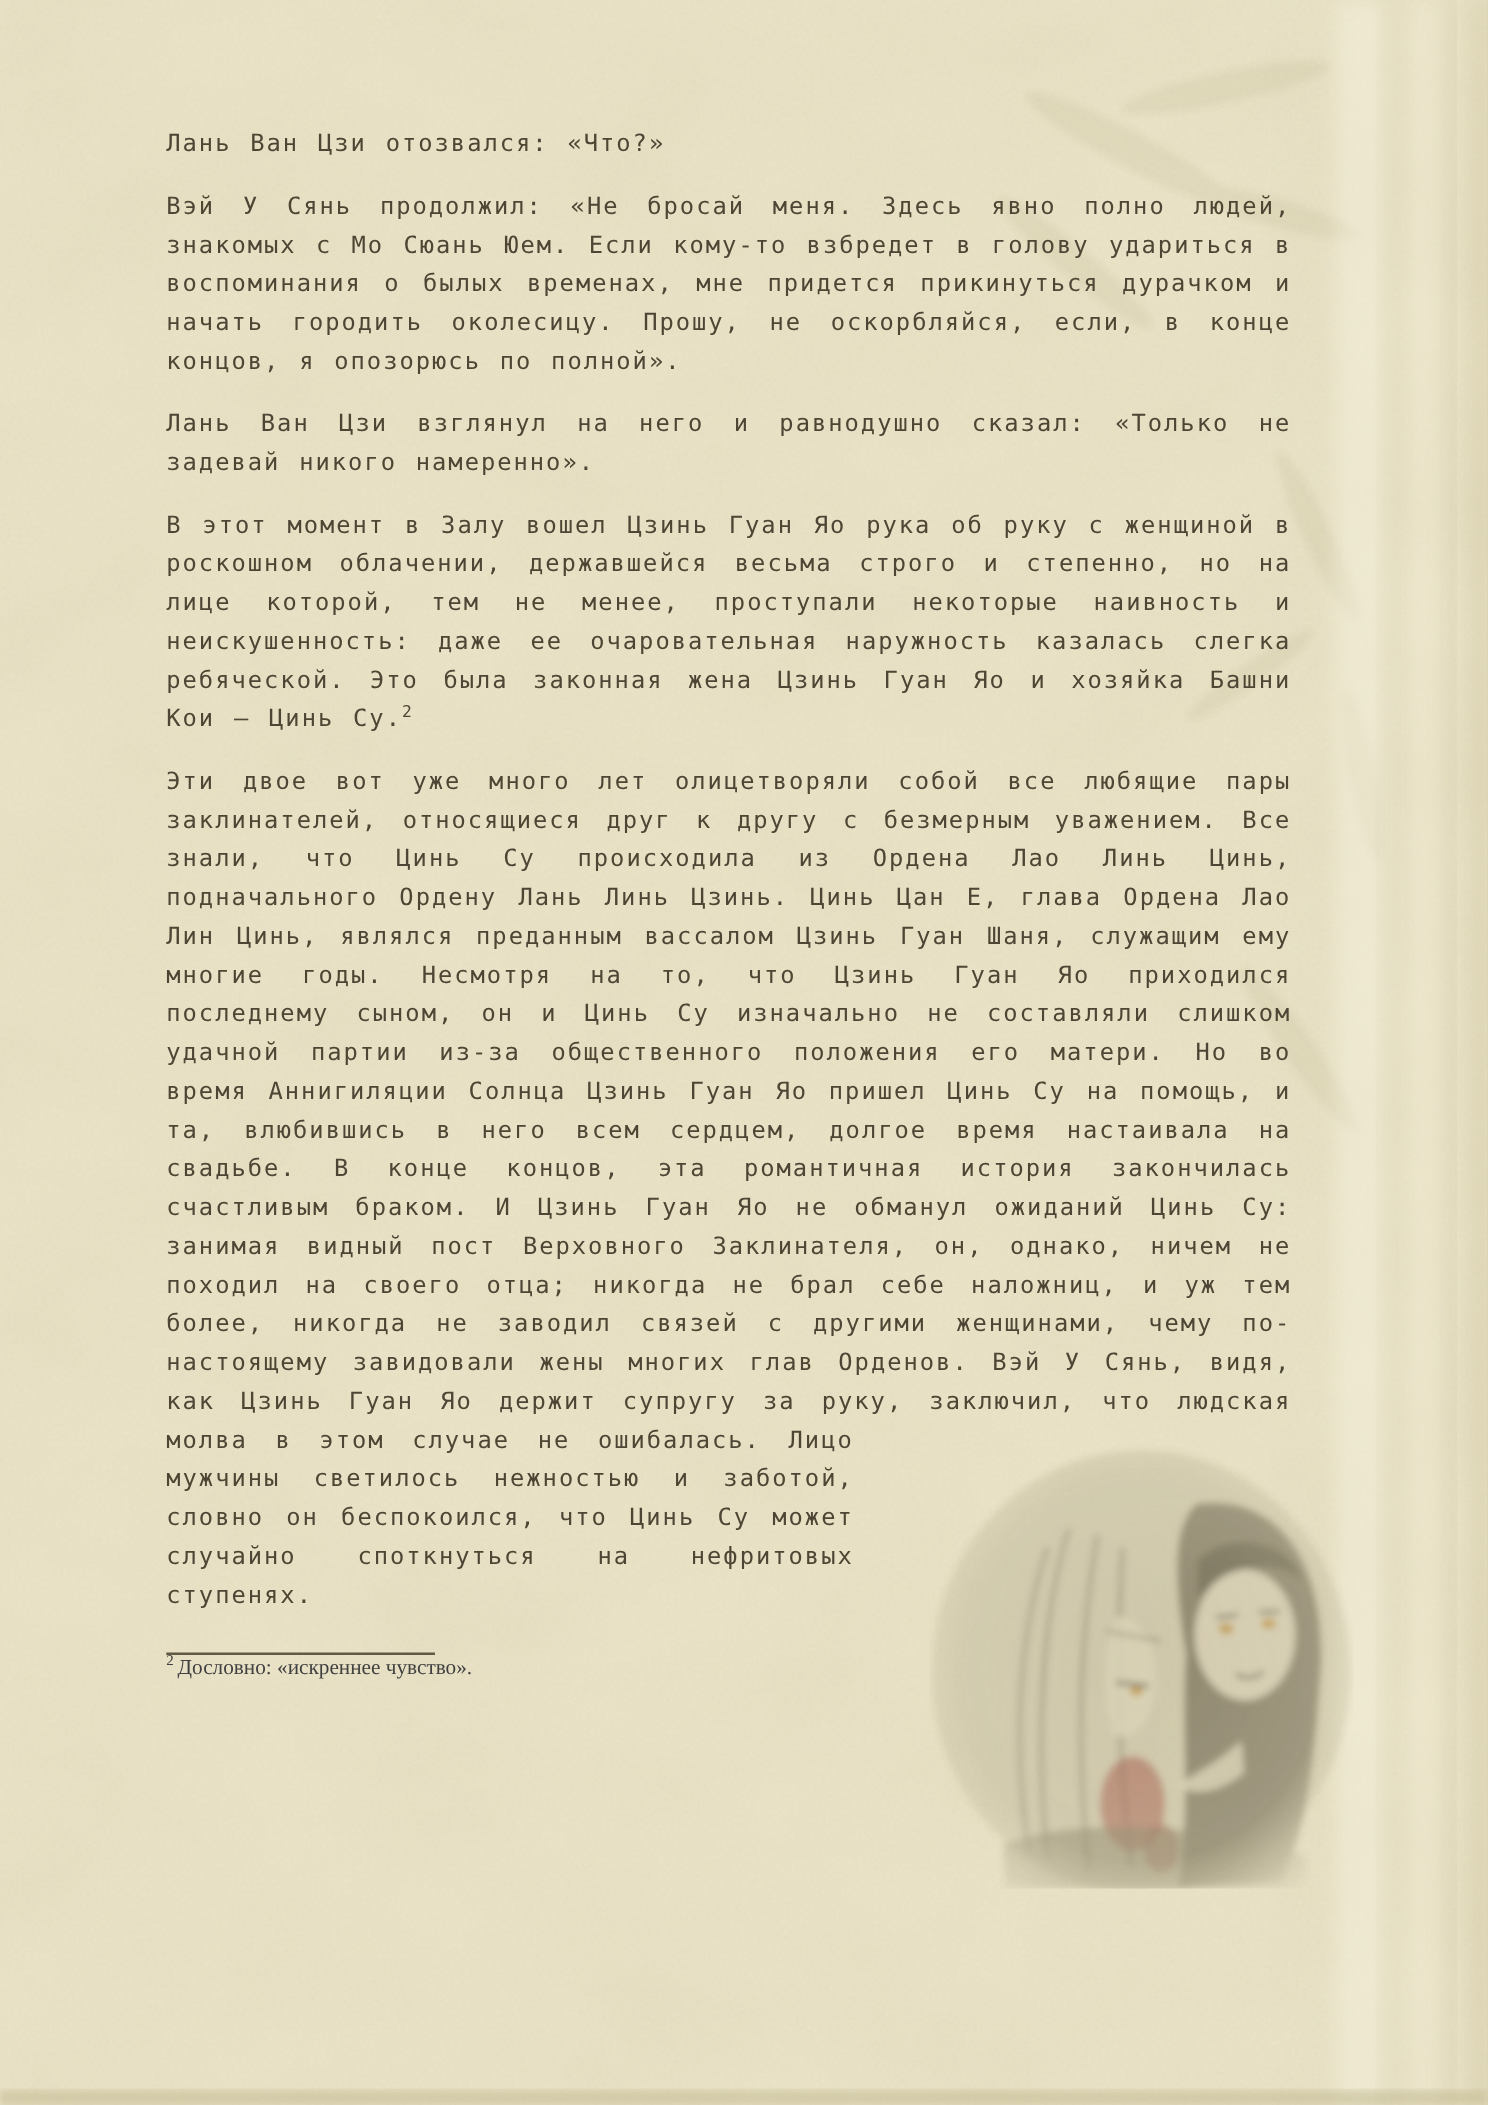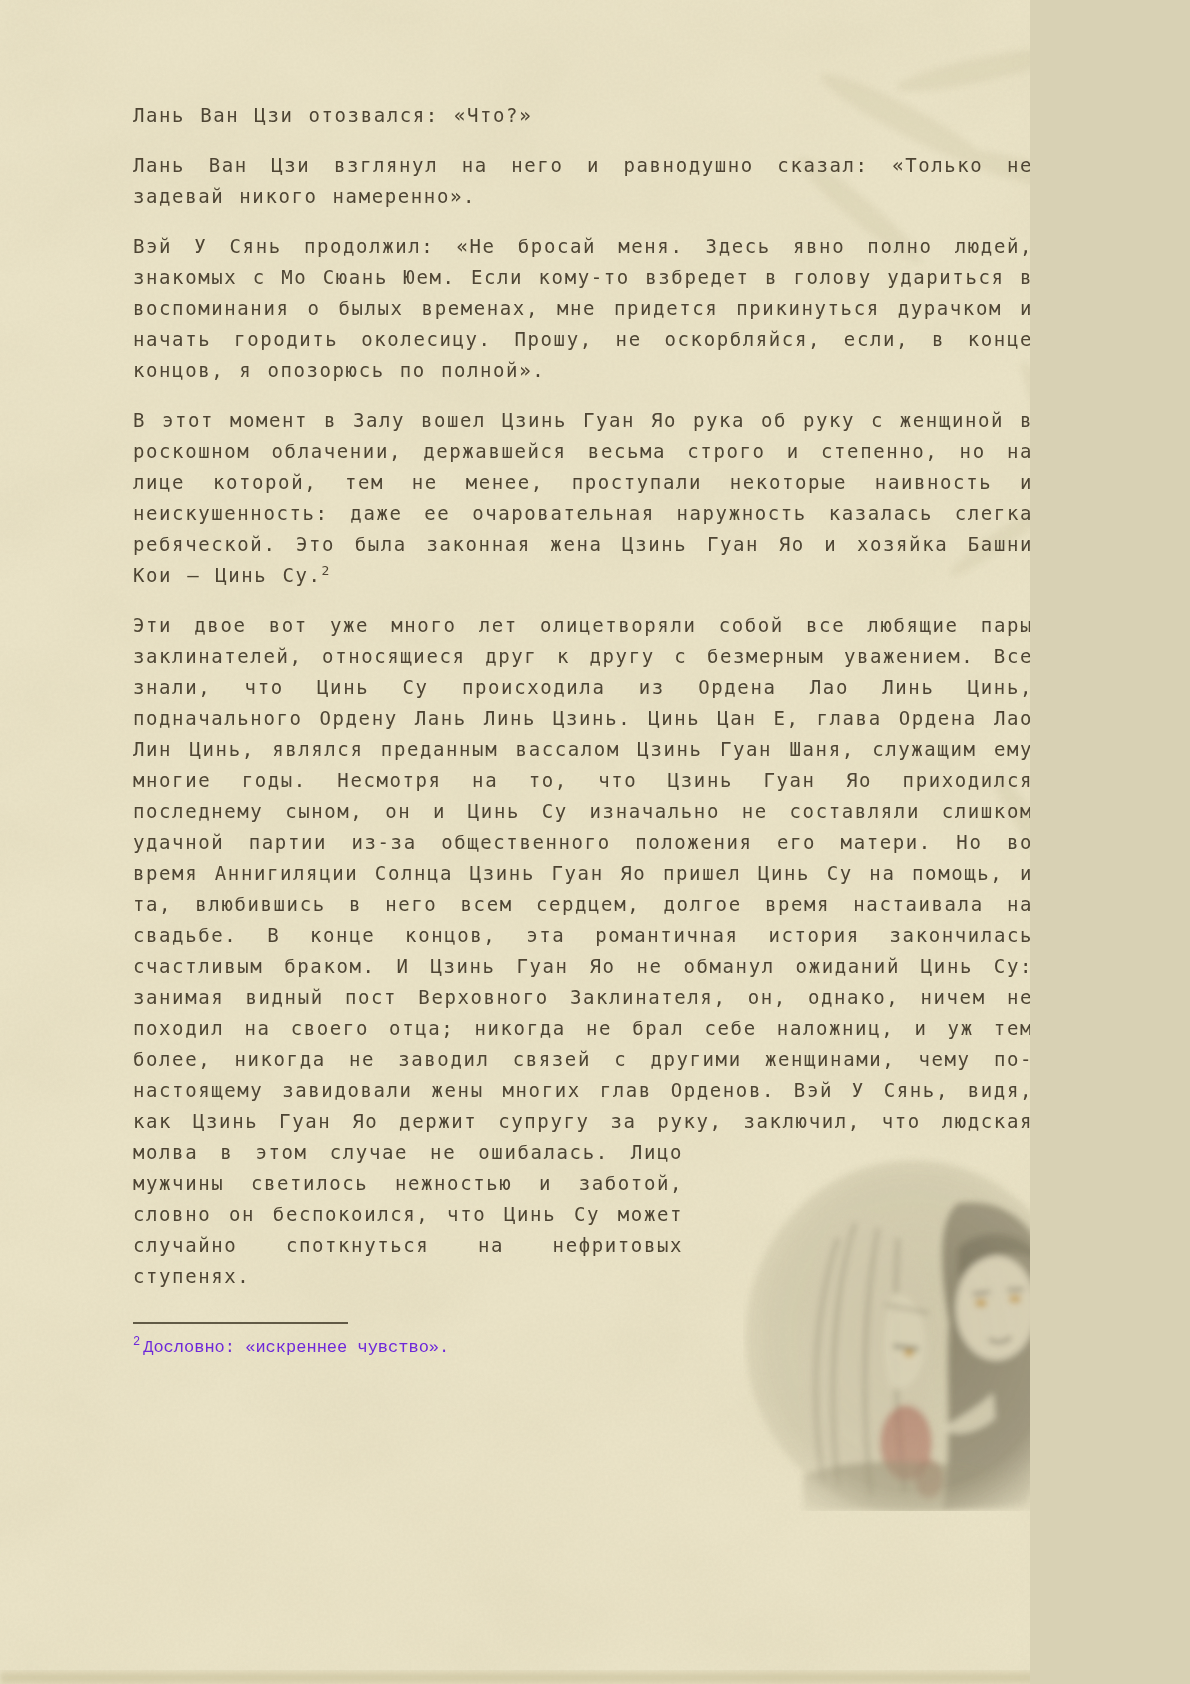--- a/index.html
+++ b/index.html
@@ -1,18 +1,18 @@
 <!DOCTYPE html>
 <html><head>
 <meta charset="utf-8">
 <style>
   html,body{margin:0;padding:0;background:#d8d1b4;}
   .page{
     position:relative;
-    width:1030px;height:1684px;
+    width:1190px;height:1684px;
     background:#eae3c7;
     overflow:hidden;
     font-family:"DejaVu Sans Mono", monospace;
     color:#4e4534;
   }
   .bg-deco{position:absolute;inset:0;width:1190px;height:1684px;pointer-events:none;}
   .text-col{
     position:absolute;left:133px;top:100px;width:900px;
   }
   .para{
@@ -33,25 +33,24 @@
     position:relative;
   }
   .illu svg{display:block;width:100%;height:100%;}
   .fn-rule{
     margin-top:30px;
     width:215px;height:0;
     border-top:2px solid #49422f;
     opacity:.85;
   }
   .footnote{
-    margin-top:14px;
-    font-family:Liberation Mono, monospace;
+    font-family:Liberation Serif, serif;
     font-size:17px;
     letter-spacing:0;
-    color:#6d28d9;
+    color:#404040;
   }
   .footnote sup{font-size:12px;vertical-align:super;line-height:0;margin-right:3px;}
 </style>
 </head>
 <body>
 
 <div class="page">
 
   <svg class="bg-deco" xmlns="http://www.w3.org/2000/svg" width="1190" height="1684" viewBox="0 0 1190 1684" aria-hidden="true">
     <defs>
@@ -97,23 +96,23 @@
       <rect x="1178" y="0" width="12" height="1684" fill="#cdc49c" opacity="0.5"></rect>
     </g>
 
     <rect x="0" y="1672" width="1190" height="12" fill="#bdb489" opacity="0.45" filter="url(#soft3)"></rect>
   </svg>
 
   <div class="text-col">
 
     <p class="para">Лань Ван  Цзи отозвался: «Что?»</p>
 
+    <p class="para">Вэй У Сянь продолжил: «Не бросай меня. Здесь явно полно людей, знакомых с Мо Сюань Юем. Если кому-то взбредет в голову удариться в воспоминания о былых временах, мне придется прикинуться дурачком и начать городить околесицу. Прошу, не оскорбляйся, если, в конце концов, я опозорюсь по полной».</p>
+
     <p class="para">Лань Ван Цзи взглянул на него и равнодушно сказал: «Только не задевай никого намеренно».</p>
-
-    <p class="para">Вэй У Сянь продолжил: «Не бросай меня. Здесь явно полно людей, знакомых с Мо Сюань Юем. Если кому-то взбредет в голову удариться в воспоминания о былых временах, мне придется прикинуться дурачком и начать городить околесицу. Прошу, не оскорбляйся, если, в конце концов, я опозорюсь по полной».</p>
 
     <p class="para"><span>В этот момент в Залу вошел Цзинь Гуан Яо рука об руку с женщиной в роскошном облачении, державшейся весьма строго и степенно, но на лице которой, тем не менее, проступали некоторые наивность и неискушенность: даже ее очаровательная наружность казалась слегка ребяческой. Это была законная жена Цзинь Гуан Яо и хозяйка Башни Кои – Цинь Су.</span><sup class="fnref">2</sup></p>
 
     <p class="para">
       <span>Эти двое вот уже много лет олицетворяли собой все любящие пары заклинателей, относящиеся друг к другу с безмерным уважением. Все знали, что Цинь Су происходила из Ордена Лао Линь Цинь, подначального Ордену Лань Линь Цзинь. Цинь Цан Е, глава Ордена Лао Лин Цинь, являлся преданным вассалом Цзинь Гуан Шаня, служащим ему многие годы. Несмотря на то, что Цзинь Гуан Яо приходился последнему сыном, он и Цинь Су изначально не составляли слишком удачной партии из-за общественного положения его матери. Но во время Аннигиляции Солнца Цзинь Гуан Яо пришел Цинь Су на помощь, и та, влюбившись в него всем сердцем, долгое время настаивала на свадьбе. В конце концов, эта романтичная история закончилась счастливым браком. И Цзинь Гуан Яо не обманул ожиданий Цинь Су: занимая видный пост Верховного Заклинателя, он, однако, ничем не походил на своего отца; никогда не брал себе наложниц, и уж тем более, никогда не заводил связей с другими женщинами, чему по-настоящему завидовали жены многих глав Орденов. Вэй У Сянь, видя, как Цзинь Гуан Яо держит супругу за руку, заключил, что людская</span>
       <span class="illu" aria-hidden="true">
         <svg xmlns="http://www.w3.org/2000/svg" viewBox="0 0 340 368">
           <defs>
             <radialGradient id="fade" cx="50%" cy="52%" r="62%">
               <stop offset="0%" stop-color="#fff"></stop>

